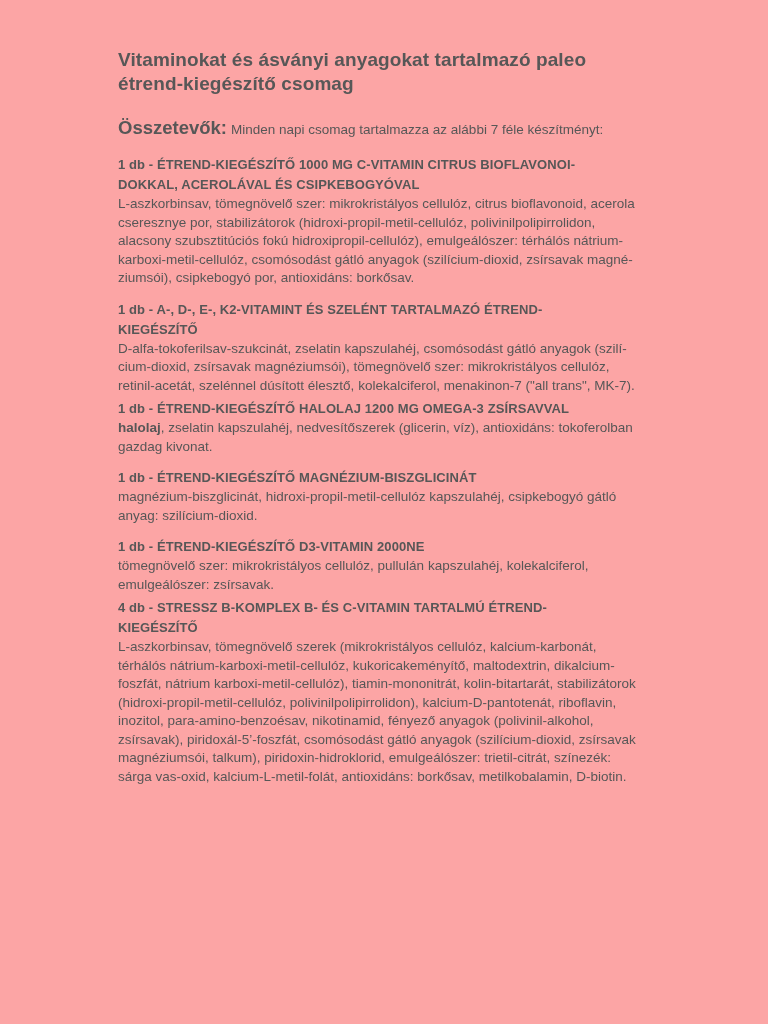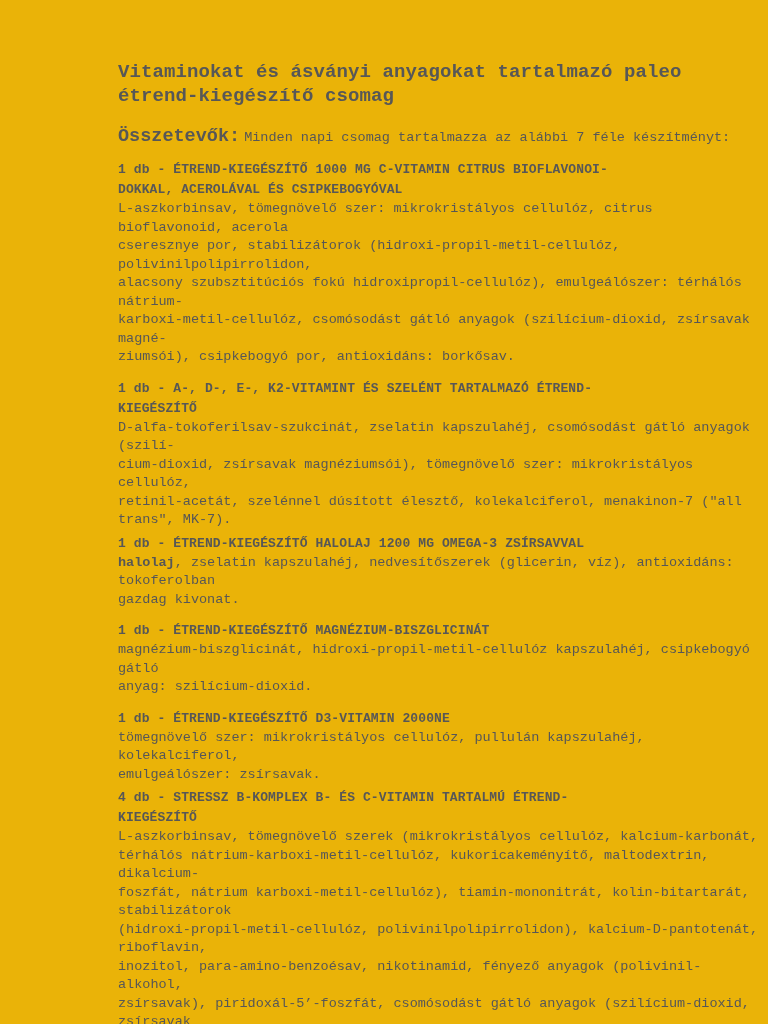--- a/index.html
+++ b/index.html
@@ -5,36 +5,35 @@
   * { margin: 0; padding: 0; box-sizing: border-box; }
   html, body { width: 768px; height: 1024px; }
   body {
     background: #ffffff;
     font-family: "Liberation Sans", "DejaVu Sans", sans-serif;
     color: #575757;
   }
   .page {
     width: 768px;
     height: 1024px;
-    padding: 60px 10px 0 118px;
+    padding: 48px 10px 0 118px;
     overflow: hidden;
-    background: #eab308;
-    font-family: Liberation Mono, monospace;
+    background: #fca5a5;
   }
   h1 {
     font-size: 19px;
     line-height: 24px;
     font-weight: bold;
     white-space: pre-line;
     letter-spacing: 0.1px;
   }
   .intro {
     margin-top: 18px;
     font-size: 13.5px;
-    line-height: 21px;
+    line-height: 27px;
   }
   .intro .label {
     font-size: 18.5px;
     font-weight: bold;
     margin-right: 4px;
   }
   .item { margin-top: 12px; width: 640px; }
   .item.gap-lg { margin-top: 4px; }
   h2 {
     font-size: 13px;

